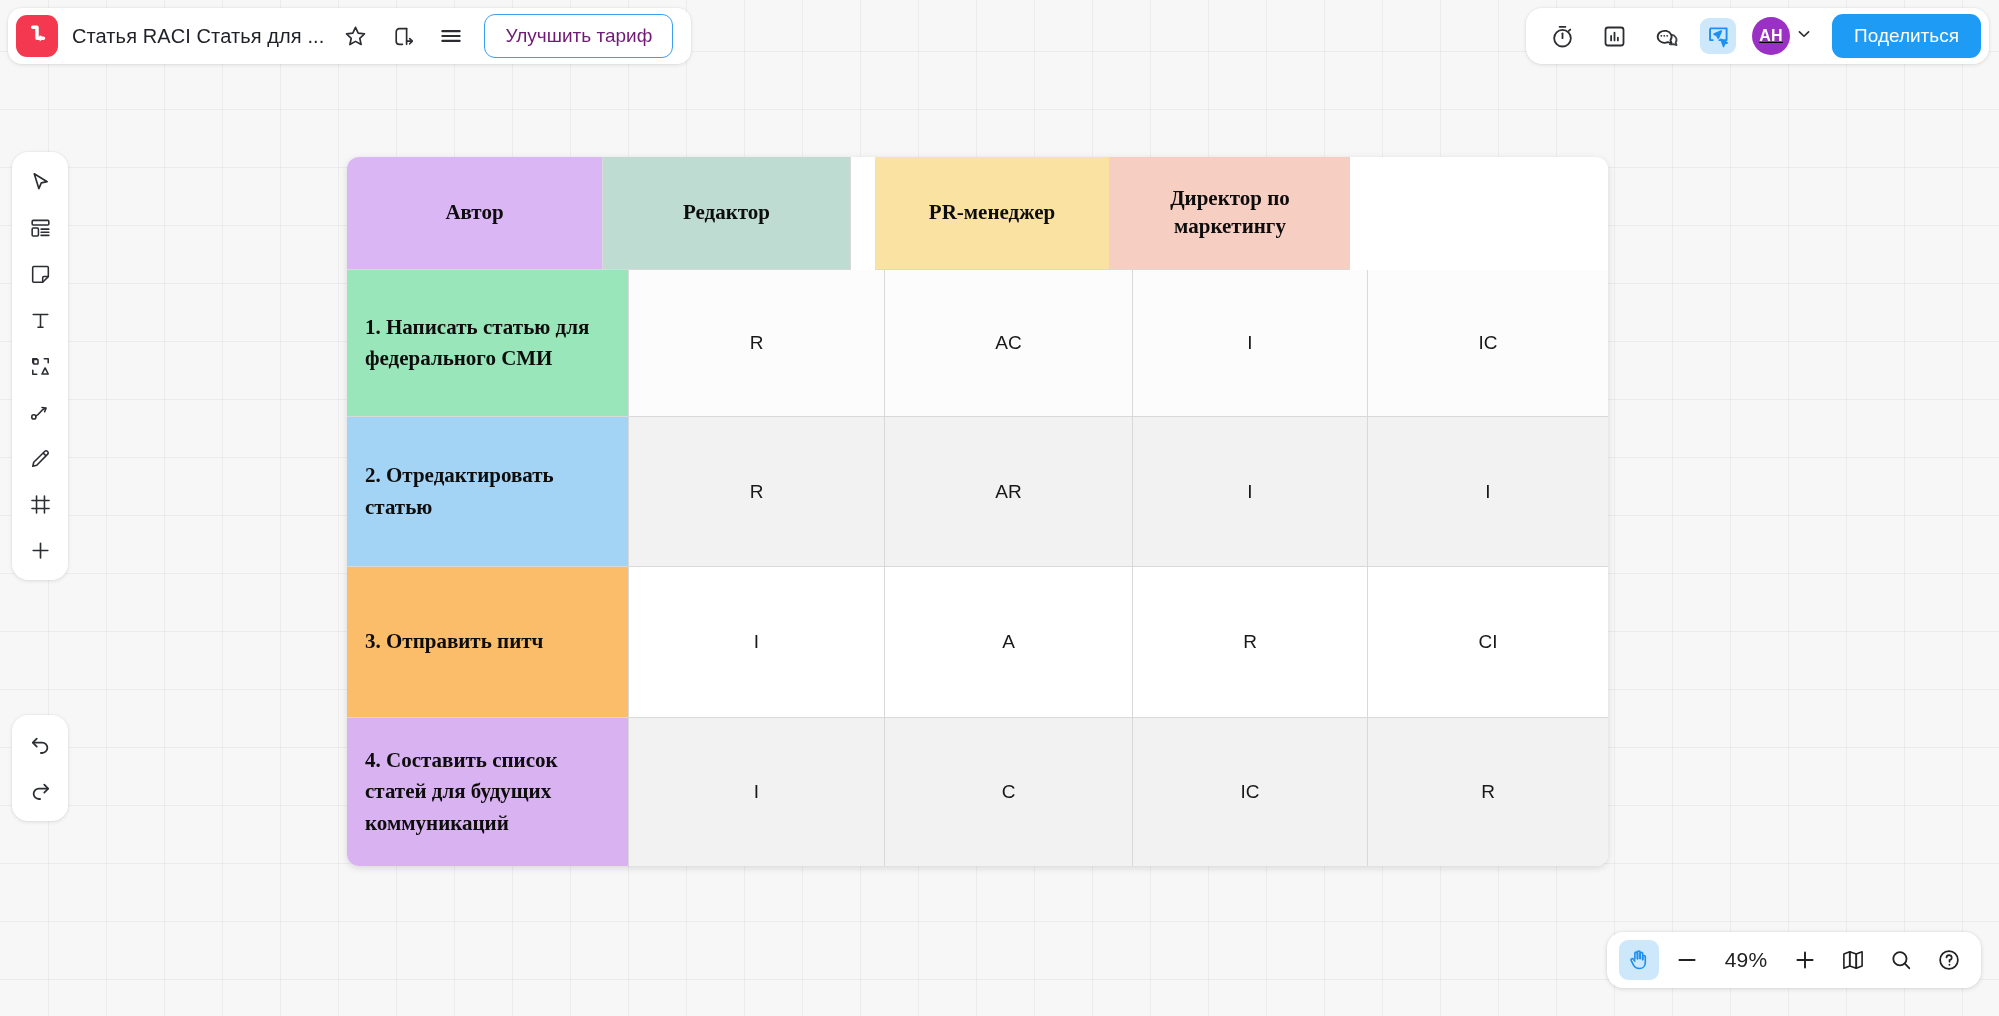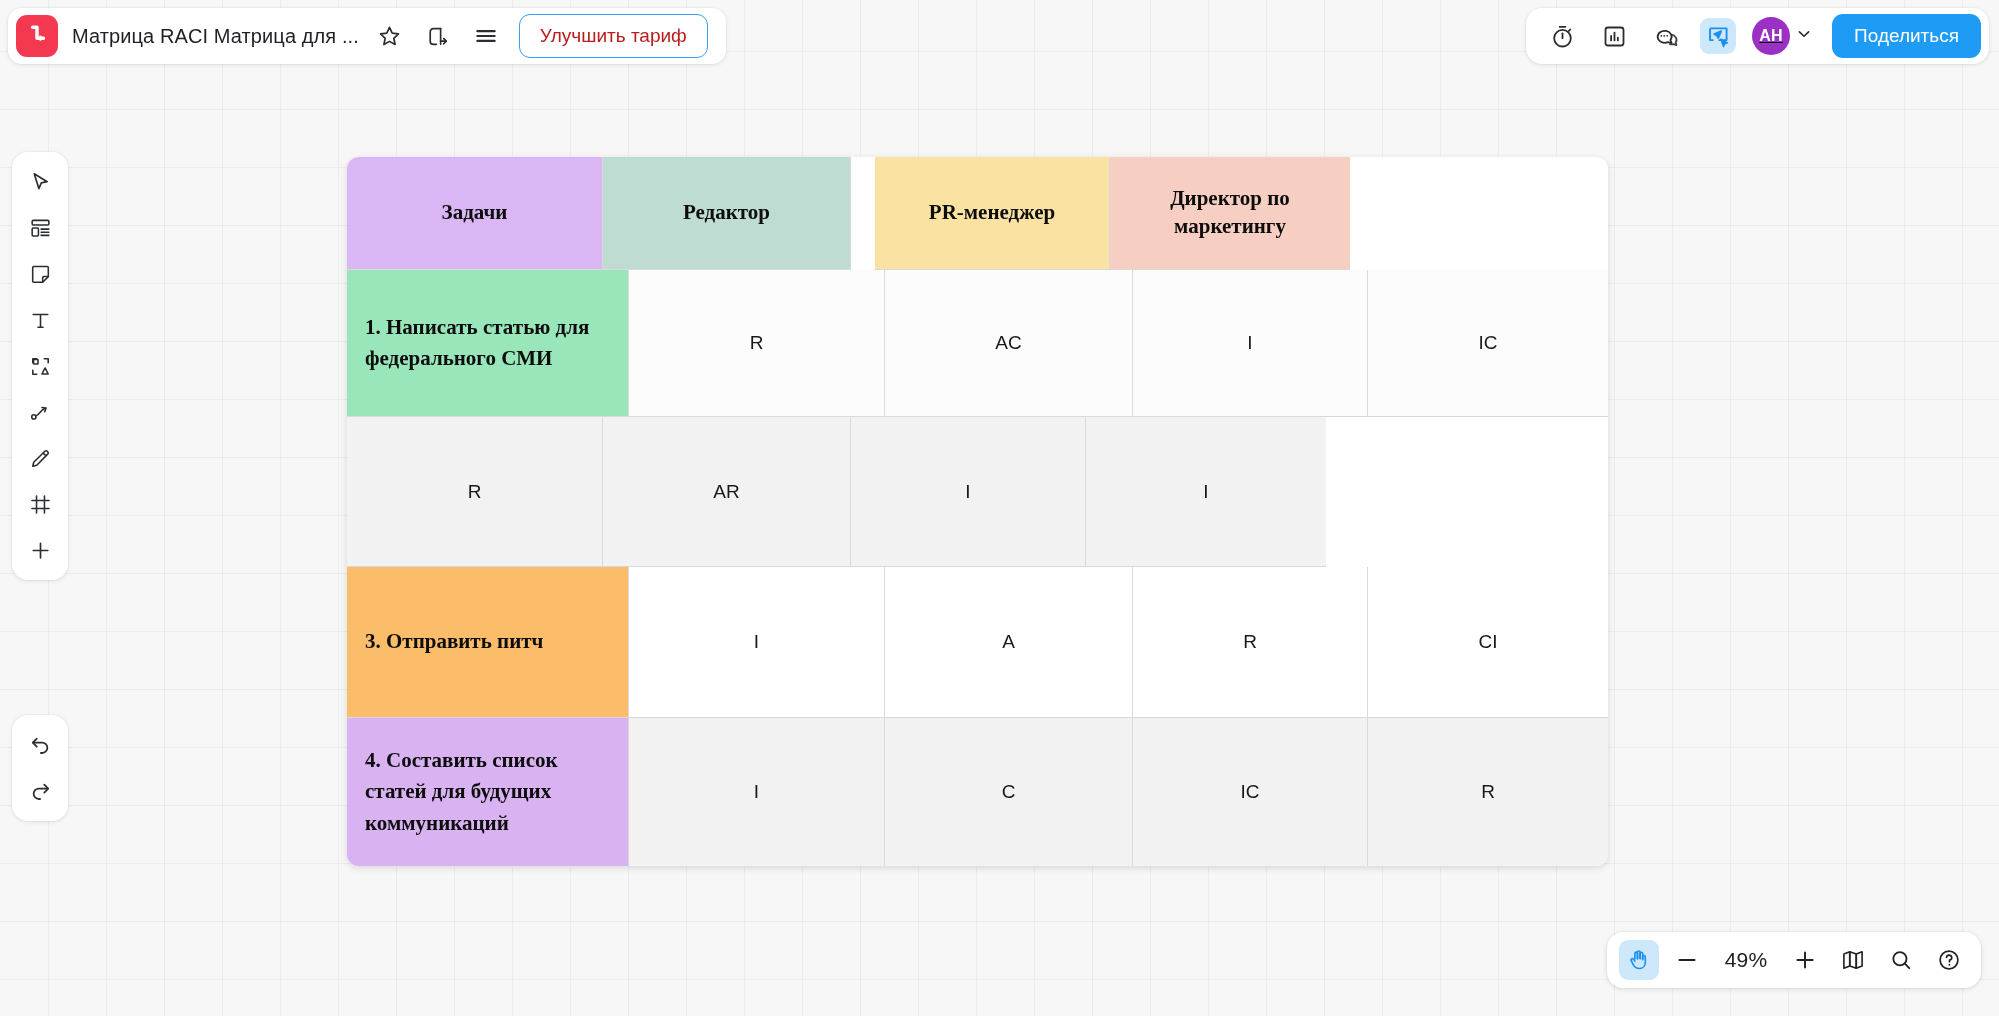--- a/index.html
+++ b/index.html
@@ -42,21 +42,21 @@
     font-size: 20px; color: #1f2126; white-space: nowrap;
     letter-spacing: .1px;
   }
   .tb-icon {
     width: 34px; height: 34px; flex: none;
     display: flex; align-items: center; justify-content: center;
     border-radius: 8px; cursor: pointer;
   }
   #upgrade-btn {
     border: 1.5px solid #3aa0f5;
-    color: #b91c1c;
+    color: #701a75;
     border-radius: 11px;
     height: 44px;
     padding: 0 20px;
     font-size: 19px;
     display: flex; align-items: center;
     background: #fff; cursor: pointer;
     white-space: nowrap;
     margin-left: 2px;
   }
 
@@ -207,21 +207,21 @@
 
 <div id="canvas"></div>
 
 <div id="topbar">
   <div id="logo">
     <svg width="26" height="26" viewBox="0 0 24 24" fill="none">
       <path d="M8 4h4v10h6" stroke="#fff" stroke-width="3.2" stroke-linecap="round" stroke-linejoin="round"></path>
       <path d="M14.5 11l3.8 3-3.8 3z" fill="#fff"></path>
     </svg>
   </div>
-  <div id="doc-title">Матрица RACI Матрица для ...</div>
+  <div id="doc-title">Статья RACI Статья для ...</div>
   <div class="tb-icon">
     <svg width="25" height="25" viewBox="0 0 24 24" fill="none" stroke="#2b2d31" stroke-width="1.6" stroke-linejoin="round">
       <path d="M12 3.2l2.6 5.6 6 .7-4.5 4.2 1.3 6-5.4-3-5.4 3 1.3-6L3.4 9.5l6-.7z"></path>
     </svg>
   </div>
   <div class="tb-icon">
     <svg width="25" height="25" viewBox="0 0 24 24" fill="none" stroke="#2b2d31" stroke-width="1.6" stroke-linecap="round" stroke-linejoin="round">
       <path d="M15 4.5h-7a3 3 0 0 0-3 3v9a3 3 0 0 0 3 3h3"></path>
       <path d="M15 4.5v15"></path>
       <path d="M15 16.5h5"></path>
@@ -348,35 +348,36 @@
     <svg width="25" height="25" viewBox="0 0 24 24" fill="none" stroke="#2b2d31" stroke-width="1.7" stroke-linecap="round" stroke-linejoin="round">
       <path d="M19 9.2h-8.6a5 5 0 0 0 0 10h1.2"></path>
       <path d="M15.6 5.4l3.8 3.8-3.8 3.8"></path>
     </svg>
   </div>
 </div>
 
 <div id="table">
 
   <div class="trow header">
-    <div class="cell c1 hcell" style="background: rgb(218, 182, 245);">Задачи</div>
+    <div class="cell c1 hcell" style="background: rgb(218, 182, 245);">Автор</div>
     <div class="cell c2 hcell" style="background: rgb(191, 220, 210);">Редактор</div>
     <div class="cell c3 hcell" style="background: rgb(250, 226, 163); margin-left: 24px;">PR-менеджер</div>
     <div class="cell c4 hcell" style="background: rgb(247, 207, 194);">Директор по маркетингу</div>
   </div>
 
   <div class="trow r1">
     <div class="cell c0 lcell" style="background: rgb(153, 230, 186);">1. Написать статью для федерального СМИ</div>
     <div class="cell c1 vcell band-light">R</div>
     <div class="cell c2 vcell band-light">AC</div>
     <div class="cell c3 vcell band-light">I</div>
     <div class="cell c4 vcell band-light">IC</div>
   </div>
 
   <div class="trow r2">
+    <div class="cell c0 lcell" style="background: rgb(163, 212, 245);">2. Отредактировать статью</div>
     <div class="cell c1 vcell band-grey">R</div>
     <div class="cell c2 vcell band-grey">AR</div>
     <div class="cell c3 vcell band-grey">I</div>
     <div class="cell c4 vcell band-grey">I</div>
   </div>
 
   <div class="trow r3">
     <div class="cell c0 lcell" style="background: rgb(251, 189, 106);">3. Отправить питч</div>
     <div class="cell c1 vcell band-white">I</div>
     <div class="cell c2 vcell band-white">A</div>

